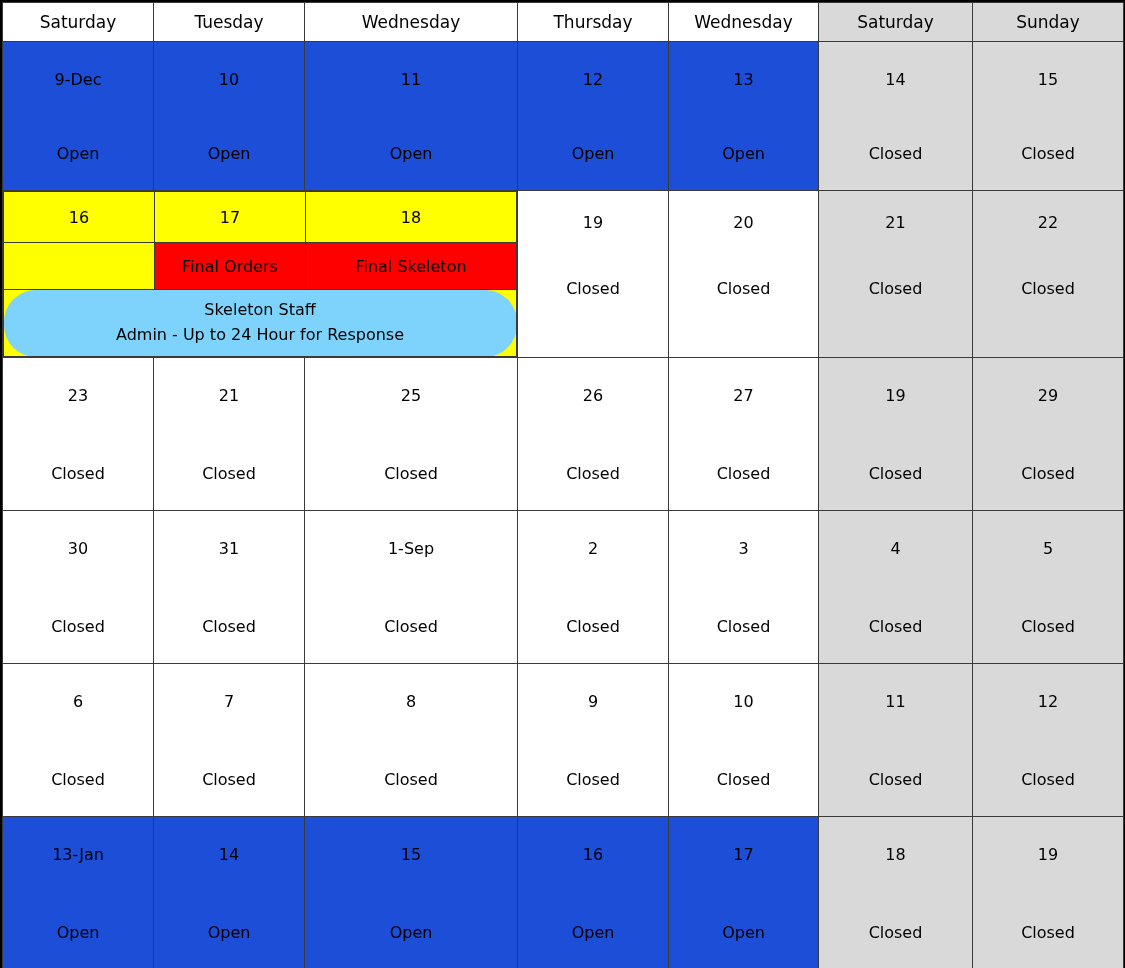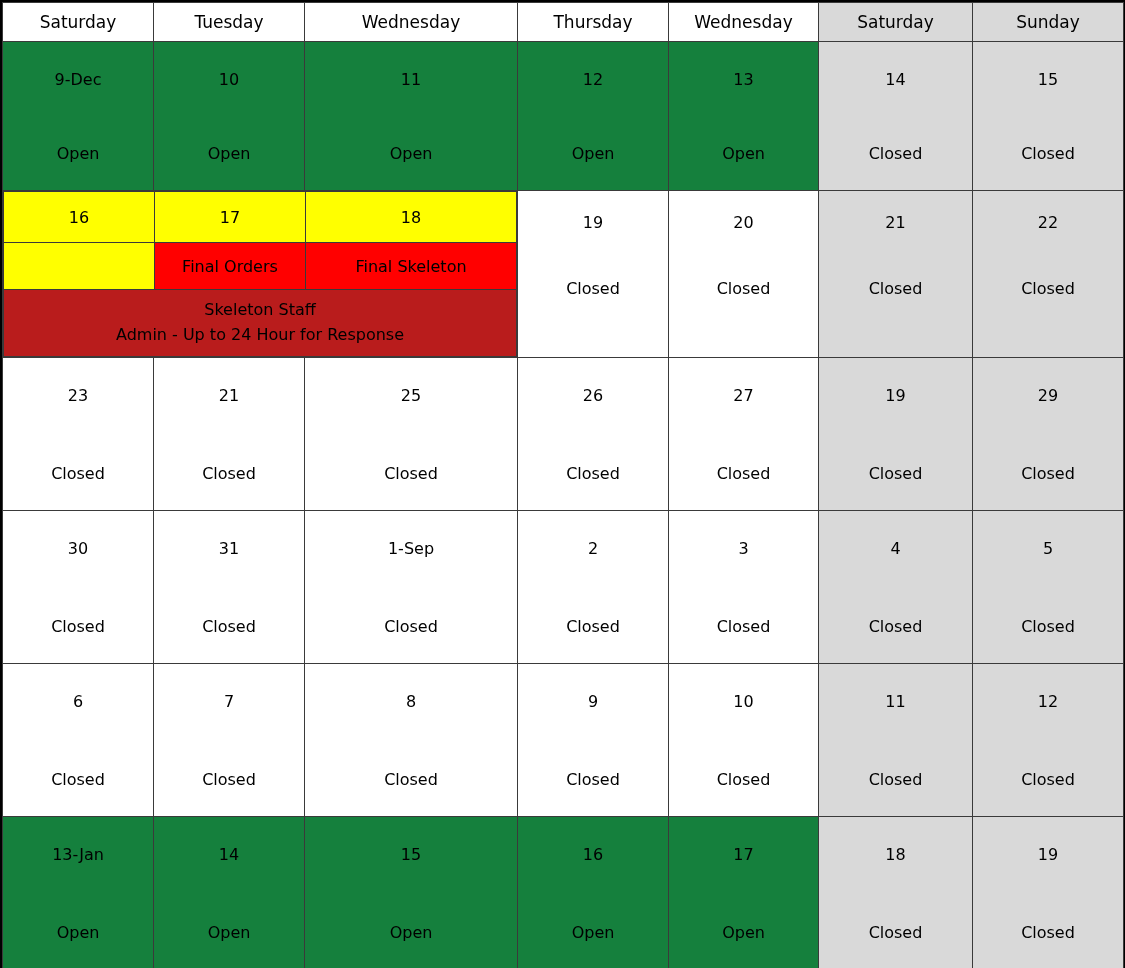--- a/index.html
+++ b/index.html
@@ -27,21 +27,21 @@
   thead th{
     height:38px;
     font-size:17px;
     background:#ffffff;
     border-bottom:2px solid #000000;
   }
   thead th.weekend{background:#d9d9d9;}
   tbody td{height:152px;}
   tbody tr.r1 td{height:148px;}
 
-  td.open{background:#15803d;}
+  td.open{background:#1d4ed8;}
   td.closedgray{background:#d9d9d9;}
   td.closedwhite{background:#ffffff;}
   td.yellowspan{background:#ffff00;padding:0;vertical-align:top;}
 
   .cellinner{
     display:flex;flex-direction:column;
     justify-content:space-between;
     align-items:center;
     height:100%;
     box-sizing:border-box;
@@ -62,23 +62,24 @@
   .yrow-dates td{
     height:50px;background:#ffff00;
     font-size:16px;text-align:center;vertical-align:middle;
   }
   .yrow-dates td.d-tue{border-left:1px solid #3a3a3a;}
   .yrow-dates td.d-wed{border-left:1px solid #3a3a3a;}
   .yrow-red td{height:46px;vertical-align:middle;font-size:16px;}
   .yrow-red td.blank{background:#ffff00;}
   .yrow-red td.red{background:#ff0000;border:1px solid #3a3a3a;}
   .yrow-note td{
-    height:66px;background:#b91c1c;
+    height:66px;background:#7dd3fc;
     font-size:16px;text-align:center;vertical-align:middle;
     line-height:1.55;
+    border-radius:32px;
   }
 </style>
 </head>
 <body>
 
 <div id="cal">
   <table class="grid">
     <colgroup>
       <col style="width:151px">
         <col style="width:151px">

